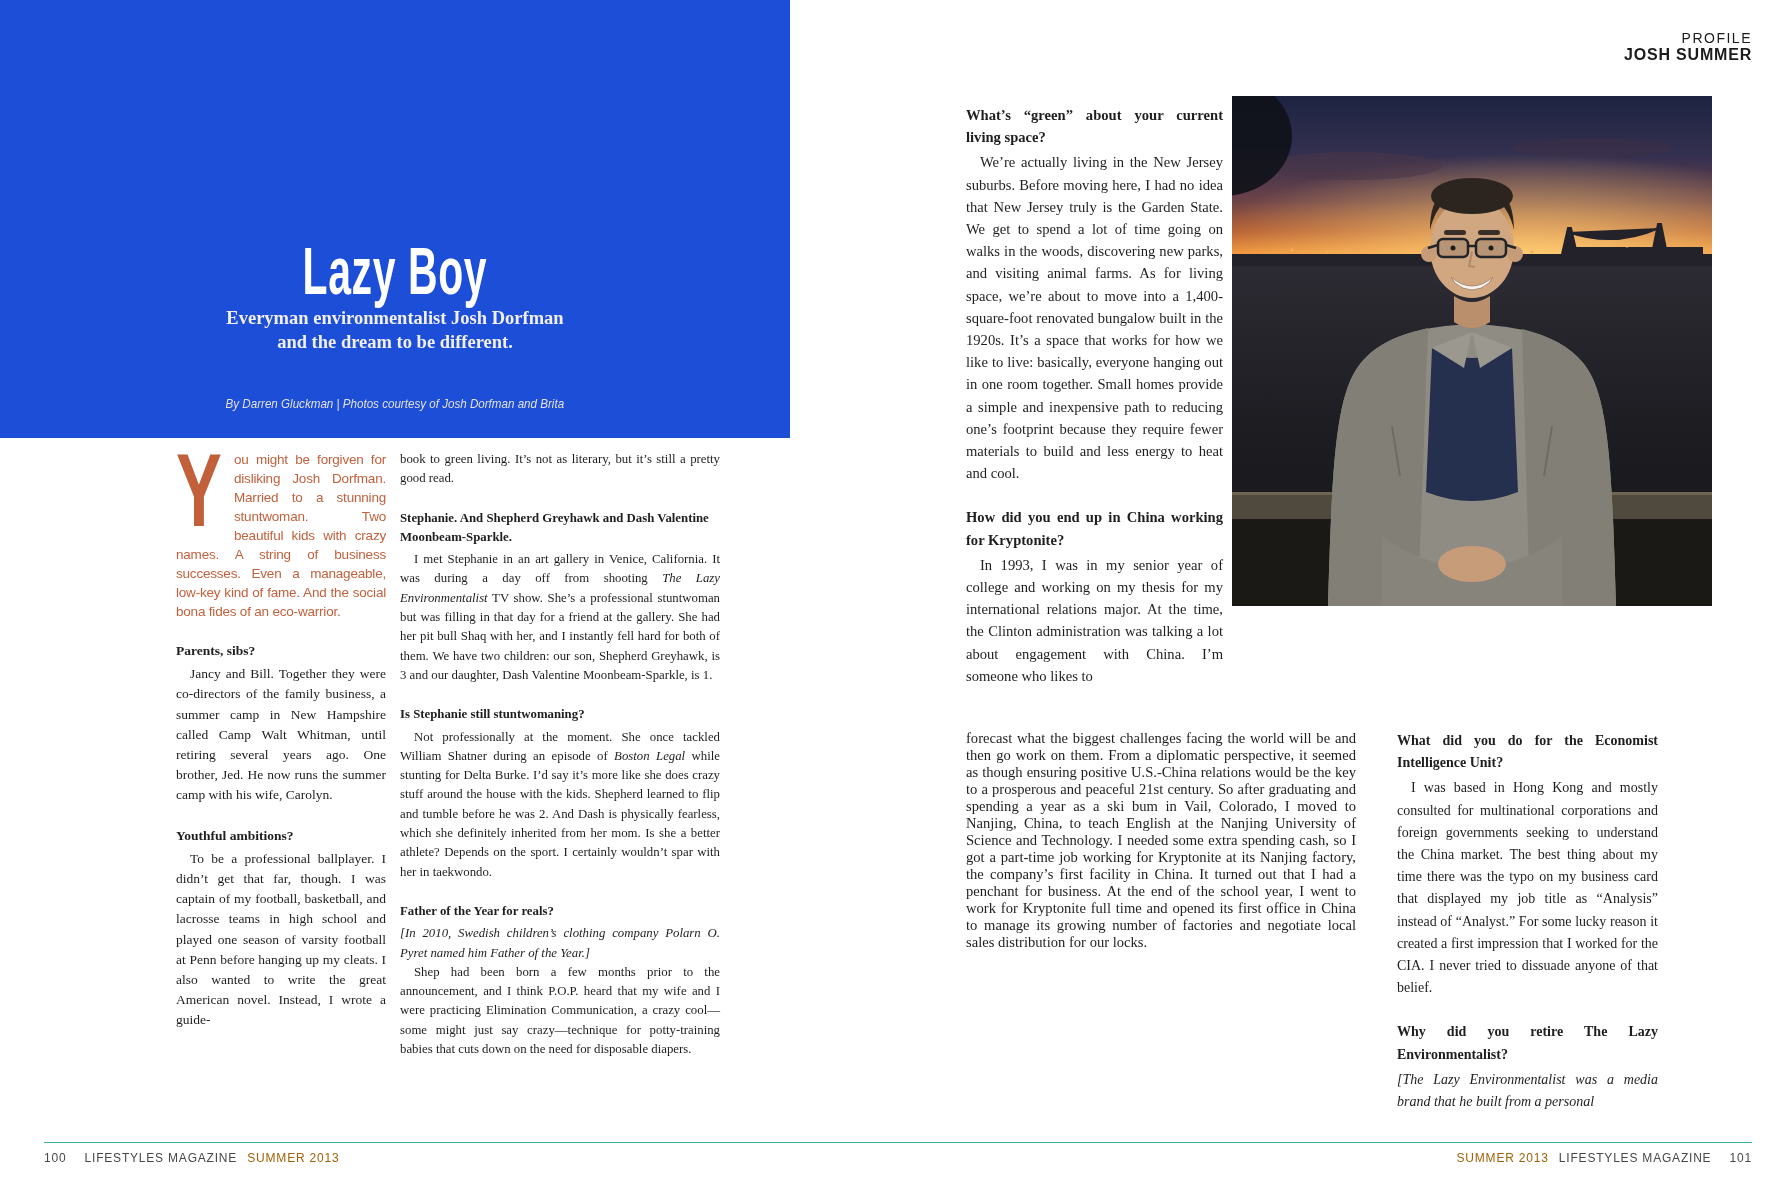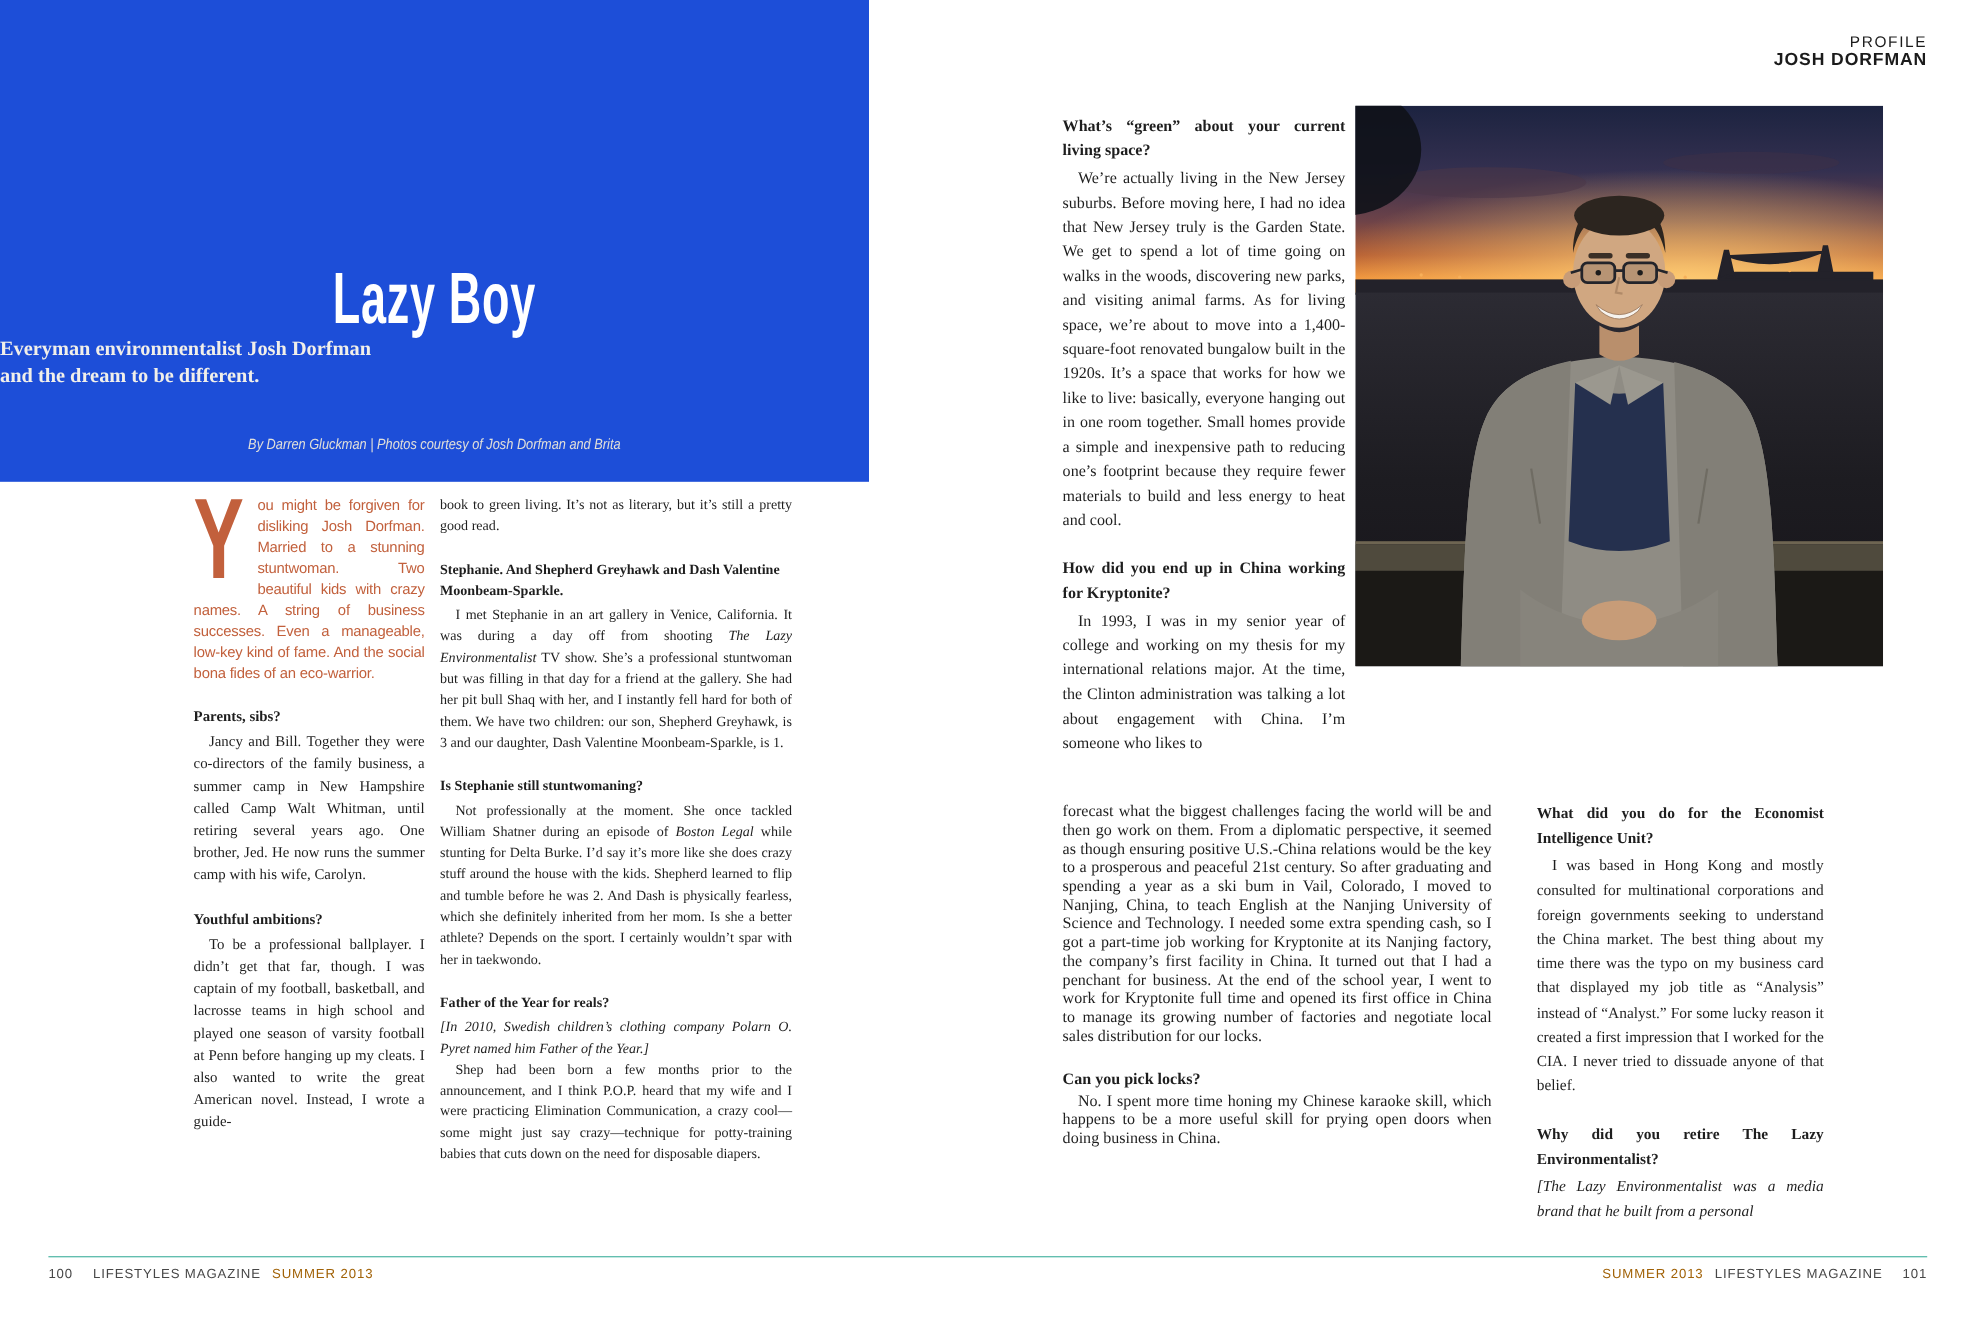--- a/index.html
+++ b/index.html
@@ -5,21 +5,21 @@
   html,body{margin:0;padding:0;}
   body{
     width:1792px;height:1200px;position:relative;background:#ffffff;
     font-family:"Liberation Serif", serif;color:#1e1e1e;overflow:hidden;
   }
   
   .dark-block{position:absolute;left:0;top:0;width:790px;height:438px;background:#1d4ed8;}
   .main-title{position:absolute;top:238px;left:0;width:100%;text-align:center;margin:0;
     font-family:"Liberation Sans",sans-serif;font-weight:700;font-size:66px;color:#ffffff;line-height:1;}
   .main-title .squeeze{display:inline-block;transform:scaleX(0.62);transform-origin:center;letter-spacing:1px;}
-  .subtitle{position:absolute;top:306px;left:0;width:100%;
+  .subtitle{position:absolute;top:306px;left:0;width:100%;text-align:center;
     font-family:"Liberation Serif",serif;font-weight:700;font-size:18.5px;line-height:24px;color:#f1efe9;}
   .byline{position:absolute;top:396px;left:0;width:100%;text-align:center;
     font-family:"Liberation Sans",sans-serif;font-size:13.5px;color:#e2e0d9;font-style:italic;}
   .byline .squeeze{display:inline-block;transform:scaleX(0.86);transform-origin:center;}
   
   .sec h3{margin:0 0 3px 0;font-size:inherit;font-weight:700;}
   p{margin:0;}
   .just{text-align:justify;}
   .indent{text-indent:14px;}
   em{font-style:italic;}
@@ -106,21 +106,21 @@
   </div>
   <div class="sec">
     <h3>Father of the Year for reals?</h3>
     <p class="just note">[In 2010, Swedish children’s clothing company Polarn O. Pyret named him Father of the Year.]</p>
     <p class="just indent">Shep had been born a few months prior to the announcement, and I think P.O.P. heard that my wife and I were practicing Elimination Communication, a crazy cool—some might just say crazy—technique for potty-training babies that cuts down on the need for disposable diapers.</p>
   </div>
 </div>
 
 <div class="kicker">
   <div class="k1">PROFILE</div>
-  <div class="k2">JOSH DORFMAN</div>
+  <div class="k2">JOSH SUMMER</div>
 </div>
 
 <div class="photo">
   <svg width="480" height="510" viewBox="0 0 480 510" xmlns="http://www.w3.org/2000/svg">
     <defs>
       <linearGradient id="sky" x1="0" y1="0" x2="0" y2="1">
         <stop offset="0" stop-color="#1c2340"></stop>
         <stop offset="0.35" stop-color="#343050"></stop>
         <stop offset="0.62" stop-color="#6e4348"></stop>
         <stop offset="0.8" stop-color="#b55c31"></stop>
@@ -191,24 +191,20 @@
     <p class="just indent">We’re actually living in the New Jersey suburbs. Before moving here, I had no idea that New Jersey truly is the Garden State. We get to spend a lot of time going on walks in the woods, discovering new parks, and visiting animal farms. As for living space, we’re about to move into a 1,400-square-foot renovated bungalow built in the 1920s. It’s a space that works for how we like to live: basically, everyone hanging out in one room together. Small homes provide a simple and inexpensive path to reducing one’s footprint because they require fewer materials to build and less energy to heat and cool.</p>
   </div>
   <div class="sec">
     <h3 class="just">How did you end up in China working for Kryptonite?</h3>
     <p class="just indent">In 1993, I was in my senior year of college and working on my thesis for my international relations major. At the time, the Clinton administration was talking a lot about engagement with China. I’m someone who likes to</p>
   </div>
 </div>
 
 <div class="wideblock">
   <p class="just">forecast what the biggest challenges facing the world will be and then go work on them. From a diplomatic perspective, it seemed as though ensuring positive U.S.-China relations would be the key to a prosperous and peaceful 21st century. So after graduating and spending a year as a ski bum in Vail, Colorado, I moved to Nanjing, China, to teach English at the Nanjing University of Science and Technology. I needed some extra spending cash, so I got a part-time job working for Kryptonite at its Nanjing factory, the company’s first facility in China. It turned out that I had a penchant for business. At the end of the school year, I went to work for Kryptonite full time and opened its first office in China to manage its growing number of factories and negotiate local sales distribution for our locks.</p>
-  <div class="sec">
-    <h3 class="just">Can you pick locks?</h3>
-    <p class="just indent">No. I spent more time honing my Chinese karaoke skill, which happens to be a more useful skill for prying open doors when doing business in China.</p>
-  </div>
 </div>
 
 <div class="colB">
   <div class="sec">
     <h3 class="just">What did you do for the Economist Intelligence Unit?</h3>
     <p class="just indent">I was based in Hong Kong and mostly consulted for multinational corporations and foreign governments seeking to understand the China market. The best thing about my time there was the typo on my business card that displayed my job title as “Analysis” instead of “Analyst.” For some lucky reason it created a first impression that I worked for the CIA. I never tried to dissuade anyone of that belief.</p>
   </div>
   <div class="sec">
     <h3 class="just">Why did you retire The Lazy Environmentalist?</h3>
     <p class="just note">[The Lazy Environmentalist was a media brand that he built from a personal</p>

